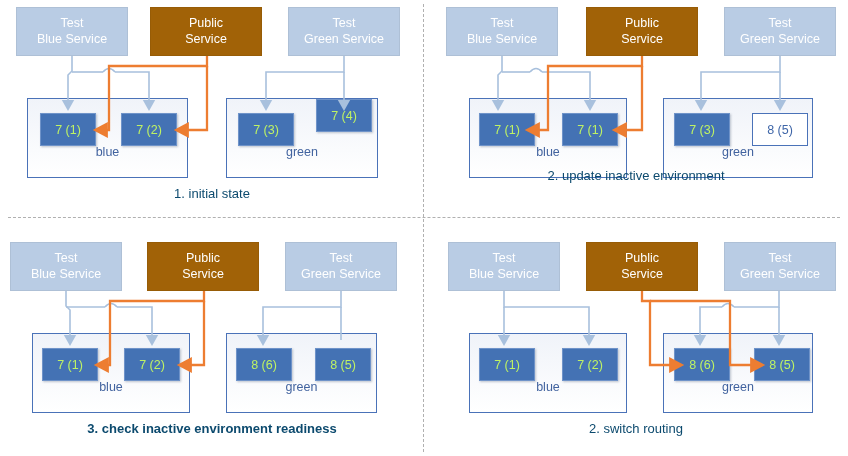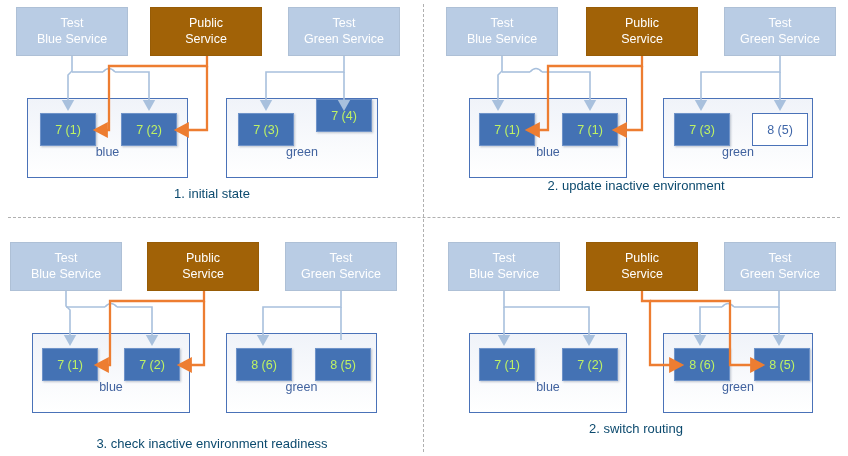--- a/index.html
+++ b/index.html
@@ -126,21 +126,21 @@
     </div>
     <div class="inst inst-filled" style="left:55px;top:113px;">7 (1)</div>
     <div class="inst inst-filled" style="left:138px;top:113px;">7 (1)</div>
 
     <div class="envbox" style="left:239px;top:98px;width:150px;height:80px;">
       <div class="envlabel" style="left:0;top:46px;">green</div>
     </div>
     <div class="inst inst-filled" style="left:250px;top:113px;">7 (3)</div>
     <div class="inst inst-outline" style="left:328px;top:113px;">8 (5)</div>
 
-    <div class="caption" style="left:0;top:178px;">2. update inactive environment</div>
+    <div class="caption" style="left:0;top:168px;">2. update inactive environment</div>
   </div>
 
   <div class="panel p3">
     <div class="svcbox svc-light" style="left:10px;top:14px;">
       <div>
         <span>Test</span><br>
         <span>Blue Service</span>
       </div>
     </div>
     <div class="svcbox svc-dark" style="left:147px;top:14px;">
@@ -161,21 +161,21 @@
     </div>
     <div class="inst inst-filled" style="left:42px;top:120px;">7 (1)</div>
     <div class="inst inst-filled" style="left:124px;top:120px;">7 (2)</div>
 
     <div class="envbox" style="left:226px;top:105px;width:151px;height:80px;">
       <div class="envlabel" style="left:0;top:46px;">green</div>
     </div>
     <div class="inst inst-filled" style="left:236px;top:120px;">8 (6)</div>
     <div class="inst inst-filled" style="left:315px;top:120px;">8 (5)</div>
 
-    <div class="caption" style="left:0;top:208px;">3. check inactive environment readiness</div>
+    <div class="caption" style="left:0;top:193px;font-weight:bold;">3. check inactive environment readiness</div>
   </div>
 
   <div class="panel p4">
     <div class="svcbox svc-light" style="left:24px;top:14px;">
       <div>
         <span>Test</span><br>
         <span>Blue Service</span>
       </div>
     </div>
     <div class="svcbox svc-dark" style="left:162px;top:14px;">

